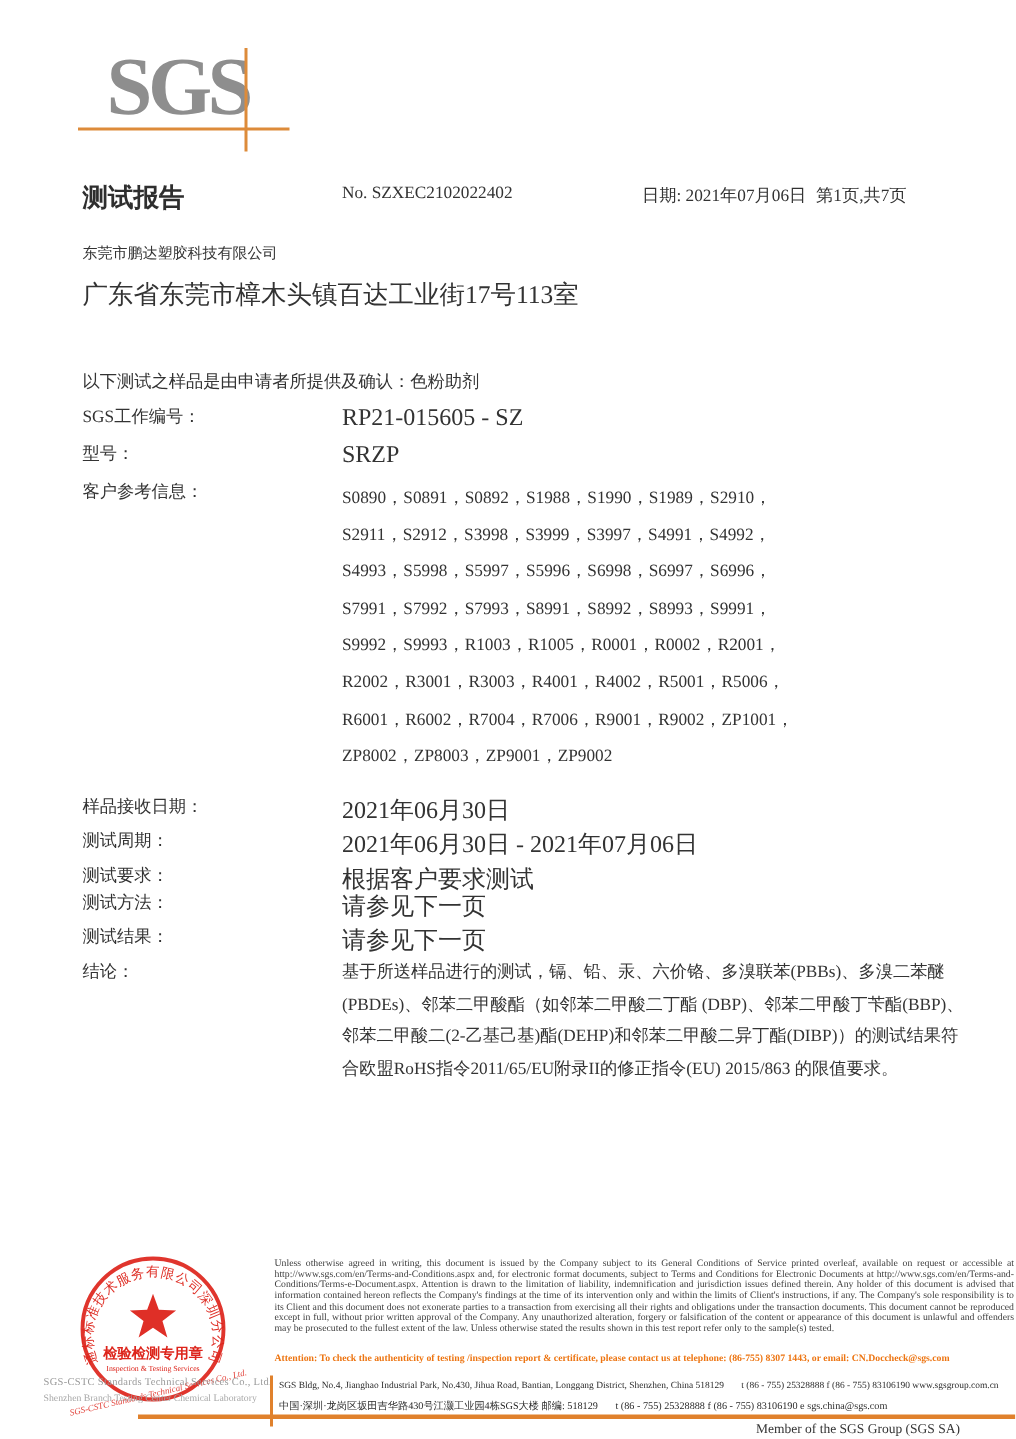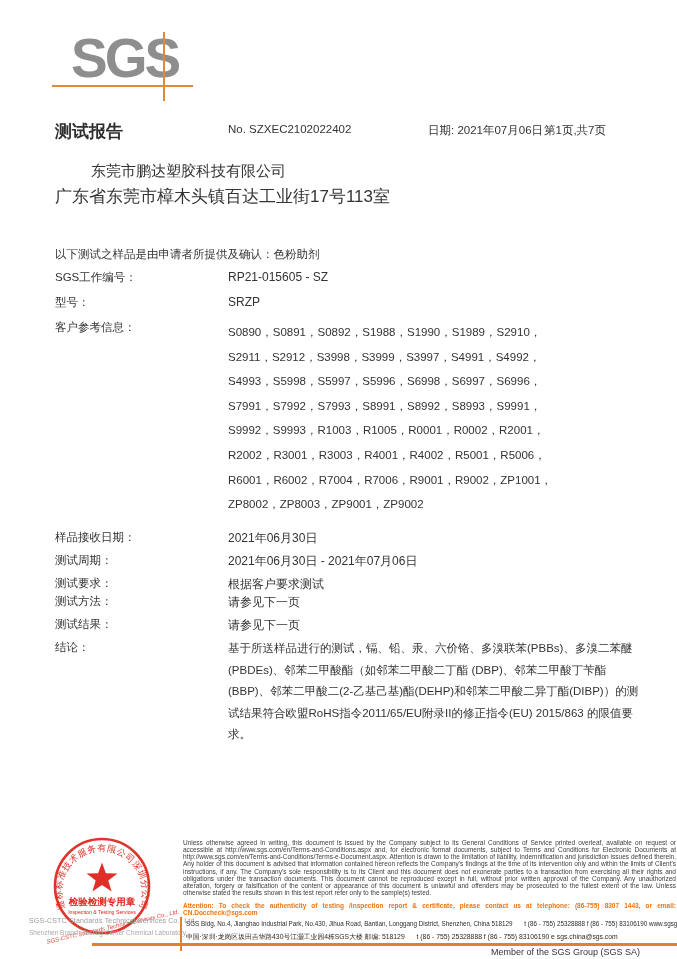--- a/index.html
+++ b/index.html
@@ -1,40 +1,40 @@
 <!DOCTYPE html>
 <html><head>
 <meta charset="utf-8">
 <style>
   html,body { margin:0; padding:0; background:#ffffff; }
   .page {
     position:relative; width:677px; height:959px; background:#fff;
-    font-family:Liberation Sans, sans-serif;
+    font-family:Liberation Serif, serif;
     color:#333; overflow:hidden;
   }
   
   .logo-text {
     position:absolute; left:71px; top:30px;
     font-size:55px; line-height:56px; font-weight:bold;
     letter-spacing:-3px; color:#8e8e8e;
   }
   .logo-vline { position:absolute; left:163px; top:32px; width:2px; height:69px; background:#dd8b3a; }
   .logo-hline { position:absolute; left:52px; top:85px; width:141px; height:2px; background:#dd8b3a; }
   
   .report-title { position:absolute; left:55px; top:120px; font-size:17px; font-weight:bold; color:#2e2e2e; }
   .report-no  { position:absolute; left:228px; top:123px; font-size:11.5px; color:#333; }
   .report-date{ position:absolute; left:428px; top:123px; font-size:11.5px; color:#333; }
   .page-info  { position:absolute; left:544px; top:123px; font-size:11.5px; color:#333; }
   
-  .applicant-name    { position:absolute; left:55px; top:162px; font-size:15px;margin-left:36px; }
+  .applicant-name    { position:absolute; left:55px; top:162px; font-size:10px; }
   .applicant-address { position:absolute; left:55px; top:185px; font-size:17px; }
   .sample-statement  { position:absolute; left:55px; top:247px; font-size:11.5px; }
   
   .flabel { position:absolute; left:55px;  font-size:11.5px; color:#333; white-space:nowrap; }
-  .fvalue { position:absolute; left:228px; font-size:12px; color:#333; white-space:nowrap; }
+  .fvalue { position:absolute; left:228px; font-size:16px; color:#333; white-space:nowrap; }
   .ref-lines { position:absolute; left:228px; top:320px; font-size:11.5px; line-height:24.6px; }
   .conclusion-text {
     position:absolute; left:228px; top:638px; width:416px;
     font-size:11.5px; line-height:21.5px; white-space:normal; color:#333;
   }
   
   .stamp-svg { position:absolute; left:42px; top:834px; overflow:visible; }
   .company-en {
     position:absolute; left:29px; top:917px; font-size:7px; color:#9a9a9a;
     white-space:nowrap; letter-spacing:0.2px;

